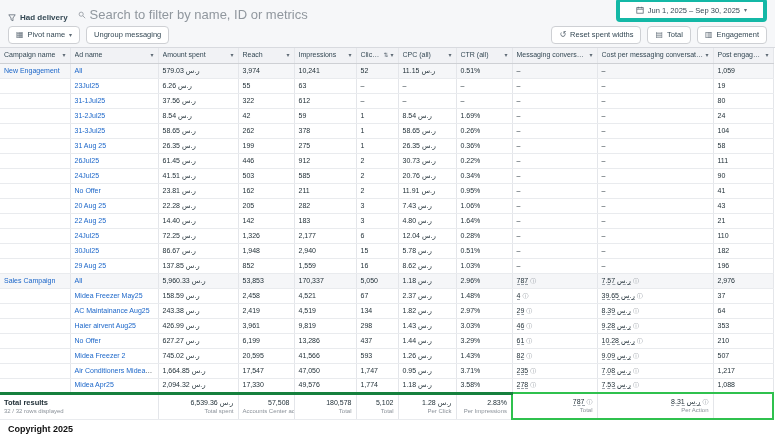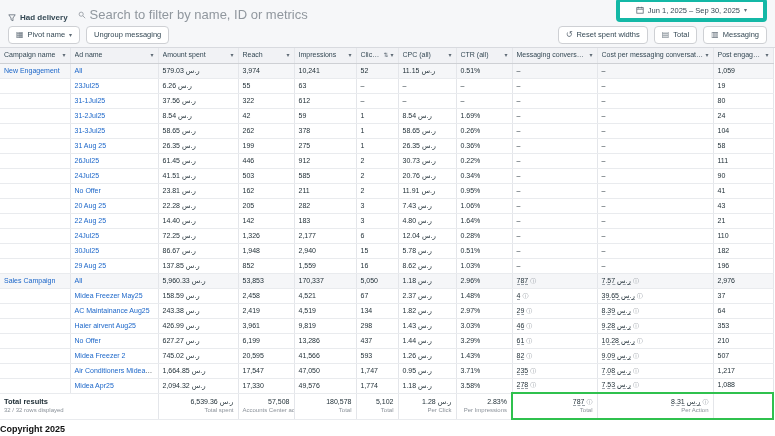--- a/index.html
+++ b/index.html
@@ -35,32 +35,32 @@
   .th-inner{display:flex;align-items:center;gap:2px;min-width:0}
   .th-label{overflow:hidden;text-overflow:ellipsis;white-space:nowrap;flex:1 1 auto;min-width:0}
   .sort{font-size:6px;color:#5f6b76;flex:0 0 auto}
   tbody td{height:15px;color:#1c2b33}
   tbody tr.all-row td{background:#f5f6f8}
   .link{color:#1b66c9;cursor:pointer;overflow:hidden;text-overflow:ellipsis}
   .dashed{border-bottom:1px dashed #9aa1a8;padding-bottom:0}
   .info{font-size:6px;color:#8a9199;margin-left:2px}
 
   
-  tfoot td{height:26px;background:#fff;border-top:1px solid #15803d;vertical-align:middle}
+  tfoot td{height:26px;background:#fff;border-top:3px solid #15803d;vertical-align:middle}
   .total-label .tl-main{font-size:7.5px;font-weight:bold;color:#1c2b33}
   .total-label .tl-sub{font-size:6px;color:#8a9199;margin-top:1px}
   .total-cell{text-align:right}
   .total-cell .tv{font-size:7px;color:#1c2b33}
   .total-cell .ts{font-size:6px;color:#8a9199;margin-top:1px}
   td.hl{border-top:2px solid #2fc14e;border-bottom:2px solid #2fc14e}
   td.hl-first{border-left:2px solid #2fc14e}
   td.hl-last{border-right:2px solid #2fc14e}
 
   
-  .page-footer{height:13px;background:#fff;display:flex;align-items:flex-start;padding:1px 0;overflow:hidden}
+  .page-footer{height:13px;background:#fff;display:flex;align-items:flex-start;padding:1px 8px;overflow:hidden}
   .copyright{font-size:9px;color:#111;font-weight:bold}
 </style>
 </head>
 <body>
 
 <div class="app">
 
   <div class="filter-bar">
     <div class="chip">
       <svg class="funnel" viewBox="0 0 10 10">
@@ -100,21 +100,21 @@
       <div class="btn">
         <span class="glyph">↺</span>
         <span>Reset spent widths</span>
       </div>
       <div class="btn">
         <span class="glyph">▤</span>
         <span>Total</span>
       </div>
       <div class="btn">
         <span class="glyph">▥</span>
-        <span>Messaging</span>
+        <span>Engagement</span>
       </div>
     </div>
   </div>
 
   <div class="table-wrap">
     <table id="report-table">
       <colgroup id="report-cols">
           <col style="width: 70px;">
           <col style="width: 88px;">
           <col style="width: 80px;">

